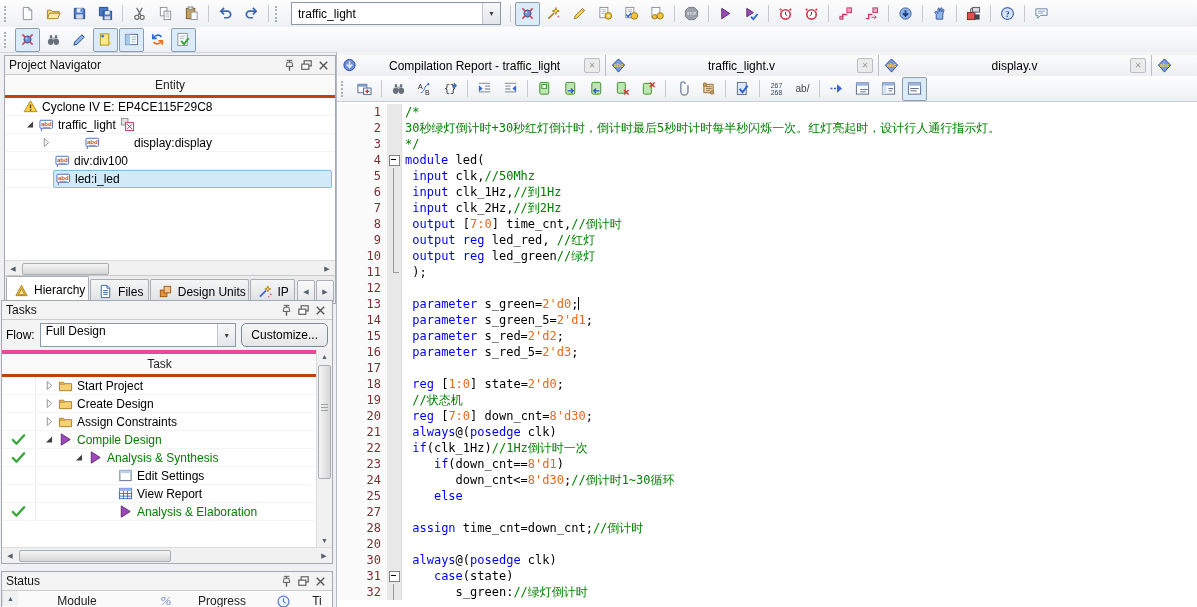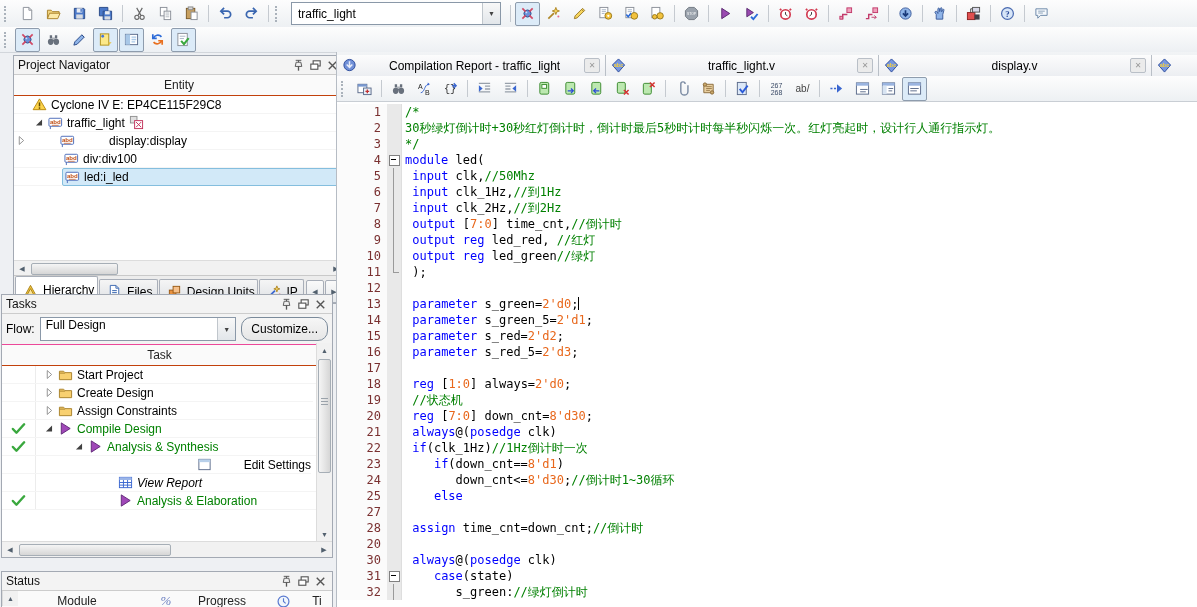--- a/index.html
+++ b/index.html
@@ -25,21 +25,21 @@
   .cnt{font-size:7px;line-height:7px;color:#3a4a66;text-align:center}
   .abl{font-size:10px;color:#444}
   .ic{display:flex;align-items:center;justify-content:center;flex:none}
   
   .panel{position:absolute;background:#fff;border:1px solid #a3a9b3}
   .ptitle{height:18px;display:flex;align-items:center;padding:0 4px;background:#f3f3f3;
           border-bottom:1px solid #cccccc}
   .ptitle .t{flex:1;color:#111}
   .wbtn{width:16px;height:14px;display:flex;align-items:center;justify-content:center;margin-left:1px}
   .colhdr{height:20px;display:flex;align-items:center;justify-content:center;background:#fafafa;
-          border-bottom:1px solid #c2410c;color:#222}
+          border-bottom:3px solid #c2410c;color:#222}
   .trow{height:17px;display:flex;align-items:center;white-space:nowrap;border-bottom:1px solid #f4f4f4}
   .exp{width:14px;display:flex;align-items:center;justify-content:center;flex:none}
   .ticon{width:18px;display:flex;align-items:center;justify-content:center;flex:none}
   .tlabel{padding-left:3px}
   .selwrap{flex:1;display:flex;align-items:center;background:#d2e9f8;border:1px solid #84bede;
            border-radius:2px;height:16px;margin-right:3px}
   .green{color:var(--done)}
   
   .hsb{position:absolute;left:0;right:0;height:15px;background:#f1f1f1;border-top:1px solid #dcdcdc}
   .sbtn{position:absolute;top:0;width:16px;height:100%;display:flex;align-items:center;
@@ -58,27 +58,27 @@
            background:#ececec;border-top:1px solid #c9c9c9;padding:0 1px}
   .ptab{height:23px;display:flex;align-items:center;gap:5px;padding:0 7px;margin-right:1px;
         border:1px solid #a8aeb8;border-bottom:none;border-radius:2px 2px 0 0;
         background:linear-gradient(#f5f5f5,#dde0e4);white-space:nowrap;overflow:hidden}
   .ptab.active{background:#fff;height:26px}
   .ptabscroll{width:16px;height:21px;margin-left:1px;border:1px solid #a8aeb8;border-radius:2px;
         background:linear-gradient(#fafafa,#e4e7ea);display:flex;align-items:center;
         justify-content:center;font-size:7px;color:#52606e;flex:none}
   
   #flowrow{height:30px;display:flex;align-items:center;background:#f3f3f3;padding:0 4px;gap:5px;
-           border-bottom:1px solid #ec4899}
+           border-bottom:4px solid #ec4899}
   .fsel{display:flex;align-items:flex-start;height:22px;flex:1;background:#fff;border:1px solid #8a98a8}
   .fsel .txt{flex:1;padding:0 5px}
   .fsel .arr{width:17px;height:100%;border-left:1px solid #c0c6cc;display:flex;align-items:center;
              justify-content:center;font-size:7px;color:#444;background:linear-gradient(#f8f8f8,#e2e6ea)}
   .btn{height:22px;padding:0 9px;background:linear-gradient(#f6f6f6,#e6e6e6);
-       border:1px solid #7a8a9a;border-radius:10px;display:flex;align-items:center;flex:none}
+       border:1px solid #7a8a9a;border-radius:5px;display:flex;align-items:center;flex:none}
   .checkcol{width:33px;height:100%;display:flex;align-items:center;justify-content:center;
             border-right:1px solid #ececec;flex:none}
   
   #stat-hdr{height:20px;display:flex;align-items:center;background:#fafafa;color:#222}
   .pct{font-family:"Liberation Serif",serif;font-style:italic;color:#6a7ec0;font-size:13px}
   
   #editor{position:absolute;left:336px;top:52px;width:861px;height:555px;background:#fff;
           border-left:1px solid #b6bcc4}
   #etabs{position:absolute;left:0;top:0;right:0;height:24px;display:flex;align-items:flex-end;
          background:linear-gradient(#f2f4f6,#e0e4e8);border-bottom:1px solid #b9bfc7}
@@ -425,21 +425,21 @@
       <span class="ic">
         <svg viewBox="0 0 16 16" width="15" height="15" xmlns="http://www.w3.org/2000/svg">
           <rect x="2" y="1.5" width="10" height="13" fill="#fff" stroke="#8a8f98"></rect>
           <path d="M4 4.5h6M4 7h4.5" stroke="#a8b4c4"></path>
           <path d="M5.5 9.5l3 3.5 5-6.5" fill="none" stroke="#3aa83e" stroke-width="2.2"></path>
         </svg>
       </span>
     </div>
   </div>
 
-<div id="pn" class="panel" style="left:13px;top:55px;width:330px;height:247px">
+<div id="pn" class="panel" style="left:4px;top:55px;width:330px;height:247px">
   <div class="ptitle">
     <span class="t">Project Navigator</span>
   <span class="wbtn">
         <svg viewBox="0 0 16 16" width="15" height="15" xmlns="http://www.w3.org/2000/svg">
           <path d="M5 2.5h6M8 2.5v2M5.5 4.5h5l1 4.5h-7z" fill="#eee" stroke="#555"></path>
           <path d="M8 9v4.5" stroke="#555" stroke-width="1.4"></path>
         </svg>
       </span>
       <span class="wbtn">
         <svg viewBox="0 0 16 16" width="15" height="15" xmlns="http://www.w3.org/2000/svg">
@@ -482,21 +482,21 @@
         </span>
         <span class="tlabel">traffic_light</span>
         <span class="ticon" style="margin-left: 3px;">
           <svg viewBox="0 0 16 16" width="15" height="15" xmlns="http://www.w3.org/2000/svg">
             <rect x="1.5" y="1.5" width="7" height="7" fill="#e0e0e0" stroke="#909090"></rect>
             <rect x="6" y="6" width="8.5" height="8.5" fill="#fff" stroke="#c2305a"></rect>
             <path d="M7.5 7.5l5.5 5.5M13 7.5l-5.5 5.5" stroke="#c2305a"></path>
           </svg>
         </span>
       </div>
-      <div class="trow" style=" gap: 30px;">
+      <div class="trow" style="padding-left: 34px; gap: 30px;">
         <span class="exp">
           <svg viewBox="0 0 16 16" width="15" height="15" xmlns="http://www.w3.org/2000/svg">
             <path d="M6 3.5l5 4.5-5 4.5z" fill="#fff" stroke="#888"></path>
           </svg>
         </span>
         <span class="ticon">
           <svg viewBox="0 0 16 16" width="15" height="15" xmlns="http://www.w3.org/2000/svg">
             <rect x="1" y="3.5" width="13.5" height="8.5" rx="1" fill="#fff" stroke="#4a6ab8"></rect>
             <path d="M2.5 15v-3" stroke="#4a6ab8"></path>
             <text x="7.8" y="10" font-size="6.5" text-anchor="middle" fill="#c05018" font-family="Liberation Sans" font-weight="bold">abd</text>
@@ -575,21 +575,21 @@
             <circle cx="11.5" cy="13.5" r=".8" fill="#e05070"></circle>
           </svg>
         </span>
         <span>IP</span>
       </div>
       <div class="ptabscroll">◀</div>
       <div class="ptabscroll">▶</div>
     </div>
 </div>
 
-<div id="tasks" class="panel" style="left:1px;top:294px;width:330px;height:262px">
+<div id="tasks" class="panel" style="left:1px;top:300px;width:330px;height:262px">
   <div class="ptitle">
     <span class="t">Tasks</span>
   <span class="wbtn">
         <svg viewBox="0 0 16 16" width="15" height="15" xmlns="http://www.w3.org/2000/svg">
           <path d="M5 2.5h6M8 2.5v2M5.5 4.5h5l1 4.5h-7z" fill="#eee" stroke="#555"></path>
           <path d="M8 9v4.5" stroke="#555" stroke-width="1.4"></path>
         </svg>
       </span>
       <span class="wbtn">
         <svg viewBox="0 0 16 16" width="15" height="15" xmlns="http://www.w3.org/2000/svg">
@@ -696,33 +696,33 @@
             <path d="M11.5 4.5v7h-7z" fill="#404040"></path>
           </svg>
         </span>
         <span class="ticon">
           <svg viewBox="0 0 16 16" width="15" height="15" xmlns="http://www.w3.org/2000/svg">
             <path d="M3.5 2l9.5 6-9.5 6z" fill="#a048b8" stroke="#602878"></path>
           </svg>
         </span>
         <span class="tlabel green">Analysis &amp; Synthesis</span>
       </div>
-      <div class="trow" style="margin-right: 21px; justify-content: space-between;">
+      <div class="trow" style="margin-right: 21px;">
         <span class="checkcol"></span>
         <span style="width: 66px; flex: 0 0 auto;"></span>
         <span class="exp"></span>
         <span class="ticon">
           <svg viewBox="0 0 16 16" width="15" height="15" xmlns="http://www.w3.org/2000/svg">
             <rect x="2" y="2.5" width="12" height="11" fill="#fff" stroke="#5a6a8a"></rect>
             <rect x="2" y="2.5" width="12" height="3" fill="#b8d0ea"></rect>
           </svg>
         </span>
         <span class="tlabel">Edit Settings</span>
       </div>
-      <div class="trow" style="margin-right: 3px; font-style: italic;">
+      <div class="trow" style="margin-right: 3px;">
         <span class="checkcol"></span>
         <span style="width: 66px; flex: 0 0 auto;"></span>
         <span class="exp"></span>
         <span class="ticon">
           <svg viewBox="0 0 16 16" width="15" height="15" xmlns="http://www.w3.org/2000/svg">
             <rect x="1.5" y="2.5" width="13" height="11" fill="#fff" stroke="#3a66d0"></rect>
             <rect x="1.5" y="2.5" width="13" height="2.8" fill="#9ab4e8"></rect>
             <path d="M1.5 8h13M1.5 10.8h13M5.8 5.3v8.2M10.2 5.3v8.2" stroke="#3a66d0"></path>
           </svg>
         </span>
@@ -1032,21 +1032,21 @@
       <div class="cline"><span class="lnum">8</span><span class="lmargin"><span class="fl"></span></span><span class="ltext"><span class="sg p"> </span><span class="sg k">output</span><span class="sg p"> [</span><span class="sg n2">7:0</span><span class="sg p">] time_cnt,</span><span class="sg c">//倒计时</span></span></div>
       <div class="cline"><span class="lnum">9</span><span class="lmargin"><span class="fl"></span></span><span class="ltext"><span class="sg p"> </span><span class="sg k">output</span><span class="sg p"> </span><span class="sg k">reg</span><span class="sg p"> led_red, </span><span class="sg c">//红灯</span></span></div>
       <div class="cline"><span class="lnum">10</span><span class="lmargin"><span class="fl"></span></span><span class="ltext"><span class="sg p"> </span><span class="sg k">output</span><span class="sg p"> </span><span class="sg k">reg</span><span class="sg p"> led_green</span><span class="sg c">//绿灯</span></span></div>
       <div class="cline"><span class="lnum">11</span><span class="lmargin"><span class="fe1"></span><span class="fe2"></span></span><span class="ltext"><span class="sg p"> );</span></span></div>
       <div class="cline"><span class="lnum">12</span><span class="lmargin"></span><span class="ltext"></span></div>
       <div class="cline"><span class="lnum">13</span><span class="lmargin"></span><span class="ltext"><span class="sg p"> </span><span class="sg k">parameter</span><span class="sg p"> s_green=</span><span class="sg n2">2'd0</span><span class="sg p">;</span><span class="caret"></span></span></div>
       <div class="cline"><span class="lnum">14</span><span class="lmargin"></span><span class="ltext"><span class="sg p"> </span><span class="sg k">parameter</span><span class="sg p"> s_green_5=</span><span class="sg n2">2'd1</span><span class="sg p">;</span></span></div>
       <div class="cline"><span class="lnum">15</span><span class="lmargin"></span><span class="ltext"><span class="sg p"> </span><span class="sg k">parameter</span><span class="sg p"> s_red=</span><span class="sg n2">2'd2</span><span class="sg p">;</span></span></div>
       <div class="cline"><span class="lnum">16</span><span class="lmargin"></span><span class="ltext"><span class="sg p"> </span><span class="sg k">parameter</span><span class="sg p"> s_red_5=</span><span class="sg n2">2'd3</span><span class="sg p">;</span></span></div>
       <div class="cline"><span class="lnum">17</span><span class="lmargin"></span><span class="ltext"></span></div>
-      <div class="cline"><span class="lnum">18</span><span class="lmargin"></span><span class="ltext"><span class="sg p"> </span><span class="sg k">reg</span><span class="sg p"> [</span><span class="sg n2">1:0</span><span class="sg p">] always=</span><span class="sg n2">2'd0</span><span class="sg p">;</span></span></div>
+      <div class="cline"><span class="lnum">18</span><span class="lmargin"></span><span class="ltext"><span class="sg p"> </span><span class="sg k">reg</span><span class="sg p"> [</span><span class="sg n2">1:0</span><span class="sg p">] state=</span><span class="sg n2">2'd0</span><span class="sg p">;</span></span></div>
       <div class="cline"><span class="lnum">19</span><span class="lmargin"></span><span class="ltext"><span class="sg p"> </span><span class="sg c">//状态机</span></span></div>
       <div class="cline"><span class="lnum">20</span><span class="lmargin"></span><span class="ltext"><span class="sg p"> </span><span class="sg k">reg</span><span class="sg p"> [</span><span class="sg n2">7:0</span><span class="sg p">] down_cnt=</span><span class="sg n2">8'd30</span><span class="sg p">;</span></span></div>
       <div class="cline"><span class="lnum">21</span><span class="lmargin"></span><span class="ltext"><span class="sg p"> </span><span class="sg k">always</span><span class="sg p">@(</span><span class="sg k">posedge</span><span class="sg p"> clk)</span></span></div>
       <div class="cline"><span class="lnum">22</span><span class="lmargin"></span><span class="ltext"><span class="sg p"> </span><span class="sg k">if</span><span class="sg p">(clk_1Hz)</span><span class="sg c">//1Hz倒计时一次</span></span></div>
       <div class="cline"><span class="lnum">23</span><span class="lmargin"></span><span class="ltext"><span class="sg p">    </span><span class="sg k">if</span><span class="sg p">(down_cnt==</span><span class="sg n2">8'd1</span><span class="sg p">)</span></span></div>
       <div class="cline"><span class="lnum">24</span><span class="lmargin"></span><span class="ltext"><span class="sg p">       down_cnt&lt;=</span><span class="sg n2">8'd30</span><span class="sg p">;</span><span class="sg c">//倒计时1~30循环</span></span></div>
       <div class="cline"><span class="lnum">25</span><span class="lmargin"></span><span class="ltext"><span class="sg p">    </span><span class="sg k">else</span></span></div>
       <div class="cline"><span class="lnum">27</span><span class="lmargin"></span><span class="ltext"></span></div>
       <div class="cline"><span class="lnum">28</span><span class="lmargin"></span><span class="ltext"><span class="sg p"> </span><span class="sg k">assign</span><span class="sg p"> time_cnt=down_cnt;</span><span class="sg c">//倒计时</span></span></div>
       <div class="cline"><span class="lnum">20</span><span class="lmargin"></span><span class="ltext"></span></div>

